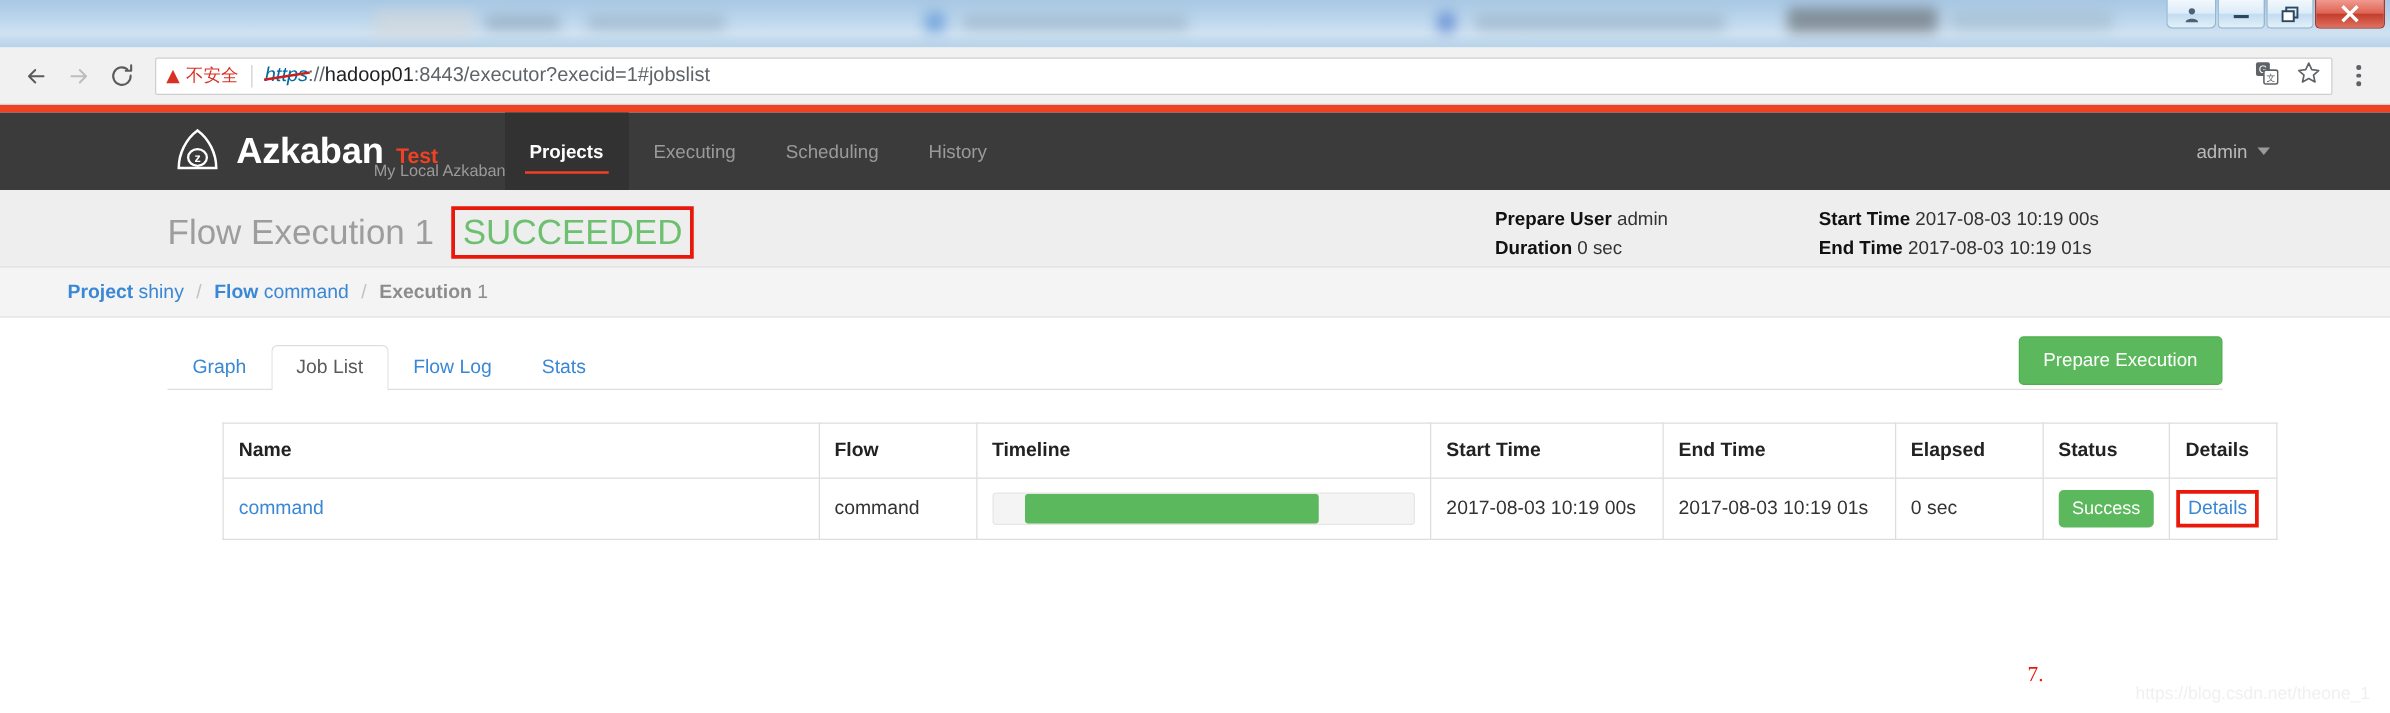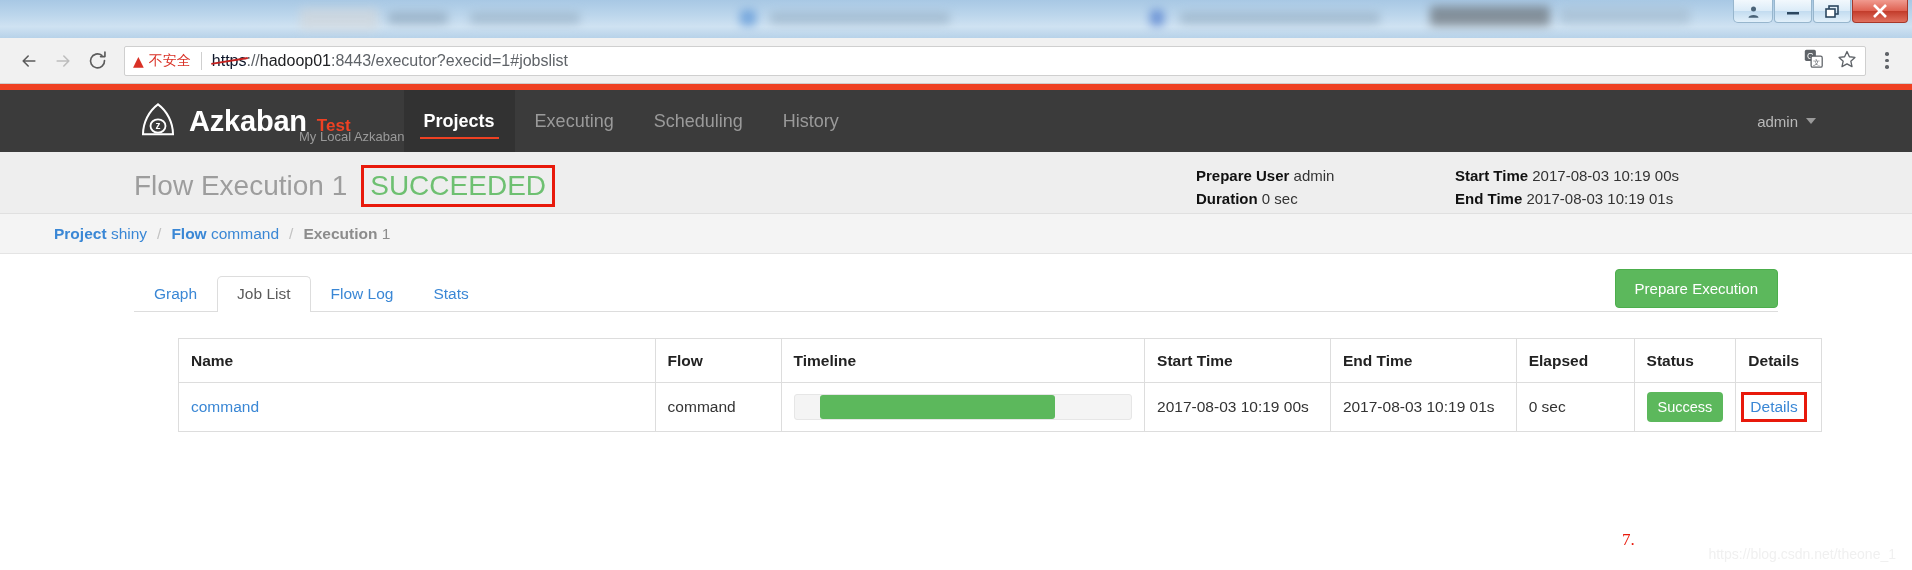--- a/index.html
+++ b/index.html
@@ -97,21 +97,21 @@
     display: flex; align-items: center; padding: 0 8px;
     position: relative;
   }
   .sec-warn {
     display: flex; align-items: center; gap: 5px;
     color: #d93025; font-size: 14px; flex: 0 0 auto;
     font-family: "DejaVu Sans", sans-serif;
   }
   .sec-sep { width: 1px; height: 18px; background: #cfcfcf; margin: 0 10px; flex: 0 0 1px; }
   .url { font-size: 16px; color: #5f6368; white-space: nowrap; font-family: "Liberation Sans", sans-serif; }
-  .url .scheme { position: relative; color: #0f172a; }
+  .url .scheme { position: relative; color: #0369a1; font-style: italic; }
   .url .scheme::after {
     content: ""; position: absolute; left: -1px; right: -1px; top: 52%;
     height: 1.5px; background: #c5221f; transform: rotate(-9deg);
   }
   .url .host { color: #202124; }
   .omni-right { margin-left: auto; display: flex; align-items: center; gap: 14px; flex: 0 0 auto; }
   .menu-dots { width: 26px; display: flex; flex-direction: column; align-items: center; gap: 3px; flex: 0 0 26px; }
   .menu-dots i { width: 3.5px; height: 3.5px; border-radius: 50%; background: #5f6368; display: block; }
 
   
@@ -126,21 +126,21 @@
   .brand-logo { width: 40px; height: 40px; margin-right: 11px; }
   .brand-text { display: flex; flex-direction: column; justify-content: center; }
   .brand-line { display: flex; align-items: baseline; }
   .brand-name { font-size: 29px; font-weight: bold; color: #fff; letter-spacing: -.2px; }
   .brand-tag { font-size: 17px; font-weight: bold; color: #ef4123; margin-left: 10px; }
   .brand-sub { font-size: 13px; color: #9a9a9a; margin-top: 1px; margin-left: 46px; }
 
   .nav-links { display: flex; align-items: stretch; height: 62px; margin-left: 53px; }
   .nav-link {
     display: flex; align-items: center; padding: 0 20px;
-    font-size: 18px; color: #9a9a9a; position: relative;
+    font-size: 15px; color: #9a9a9a; position: relative;
   }
   .nav-link.active { color: #ffffff; font-weight: bold; background: #323232; }
   .nav-link.active::after {
     content: ""; position: absolute; left: 16px; right: 16px; bottom: 13px;
     height: 2px; background: #ef4123;
   }
 
   .nav-user {
     margin-left: auto; margin-right: 96px;
     display: flex; align-items: center; gap: 8px;

